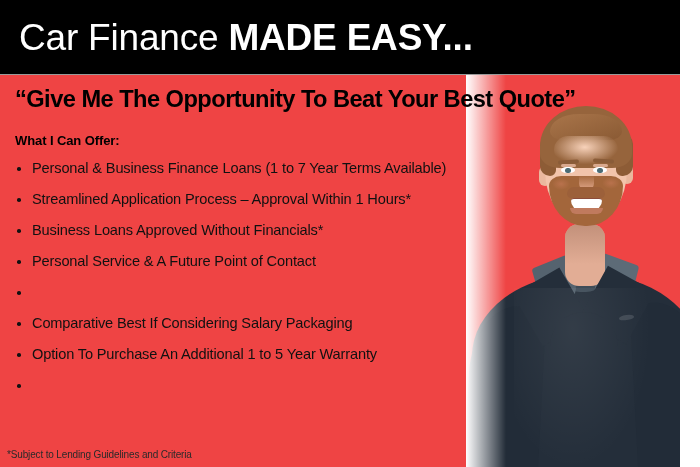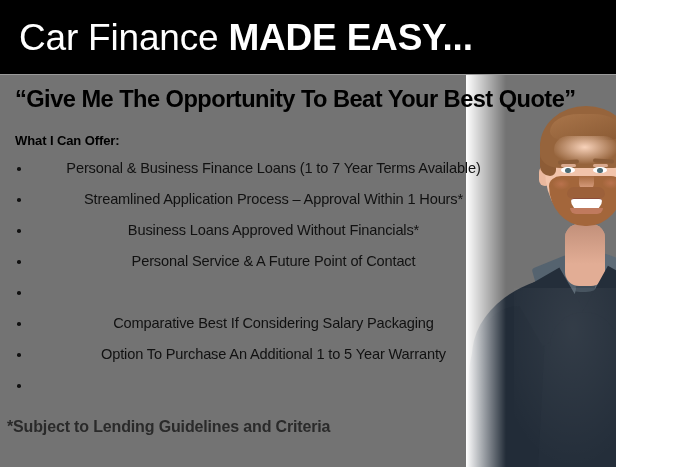--- a/index.html
+++ b/index.html
@@ -5,23 +5,23 @@
   html, body {
     margin: 0;
     padding: 0;
     background: #ffffff;
   }
   body {
     font-family: "Liberation Sans", sans-serif;
   }
   #poster {
     position: relative;
-    width: 616px;
+    width: 680px;
     height: 467px;
-    background: #737373;
+    background: #ef4444;
     overflow: hidden;
   }
 
   
   #header-band {
     position: absolute;
     left: 0;
     top: 0;
     width: 700px;
     height: 74px;
@@ -95,41 +95,40 @@
   }
   #bullet-list li {
     position: relative;
     height: 31px;
     padding-left: 17px;
     color: #111111;
     font-size: 14.6px;
     line-height: 19px;
     letter-spacing: -0.15px;
     white-space: nowrap;
-    text-align: center;
   }
   #bullet-list li .dot {
     position: absolute;
     left: 2px;
     top: 8px;
     width: 3.6px;
     height: 3.6px;
     border-radius: 50%;
     background: #111111;
   }
 
   
   #footnote {
     position: absolute;
     left: 7px;
-    top: 420px;
+    top: 448px;
     color: #2a2a2a;
-    font-size: 16px;
+    font-size: 10px;
     line-height: 13px;
-    font-weight: 700;
+    font-weight: 400;
     letter-spacing: -0.15px;
     z-index: 4;
   }
 
   
   #photo {
     position: absolute;
     left: 466px;
     top: 74px;
     width: 234px;

